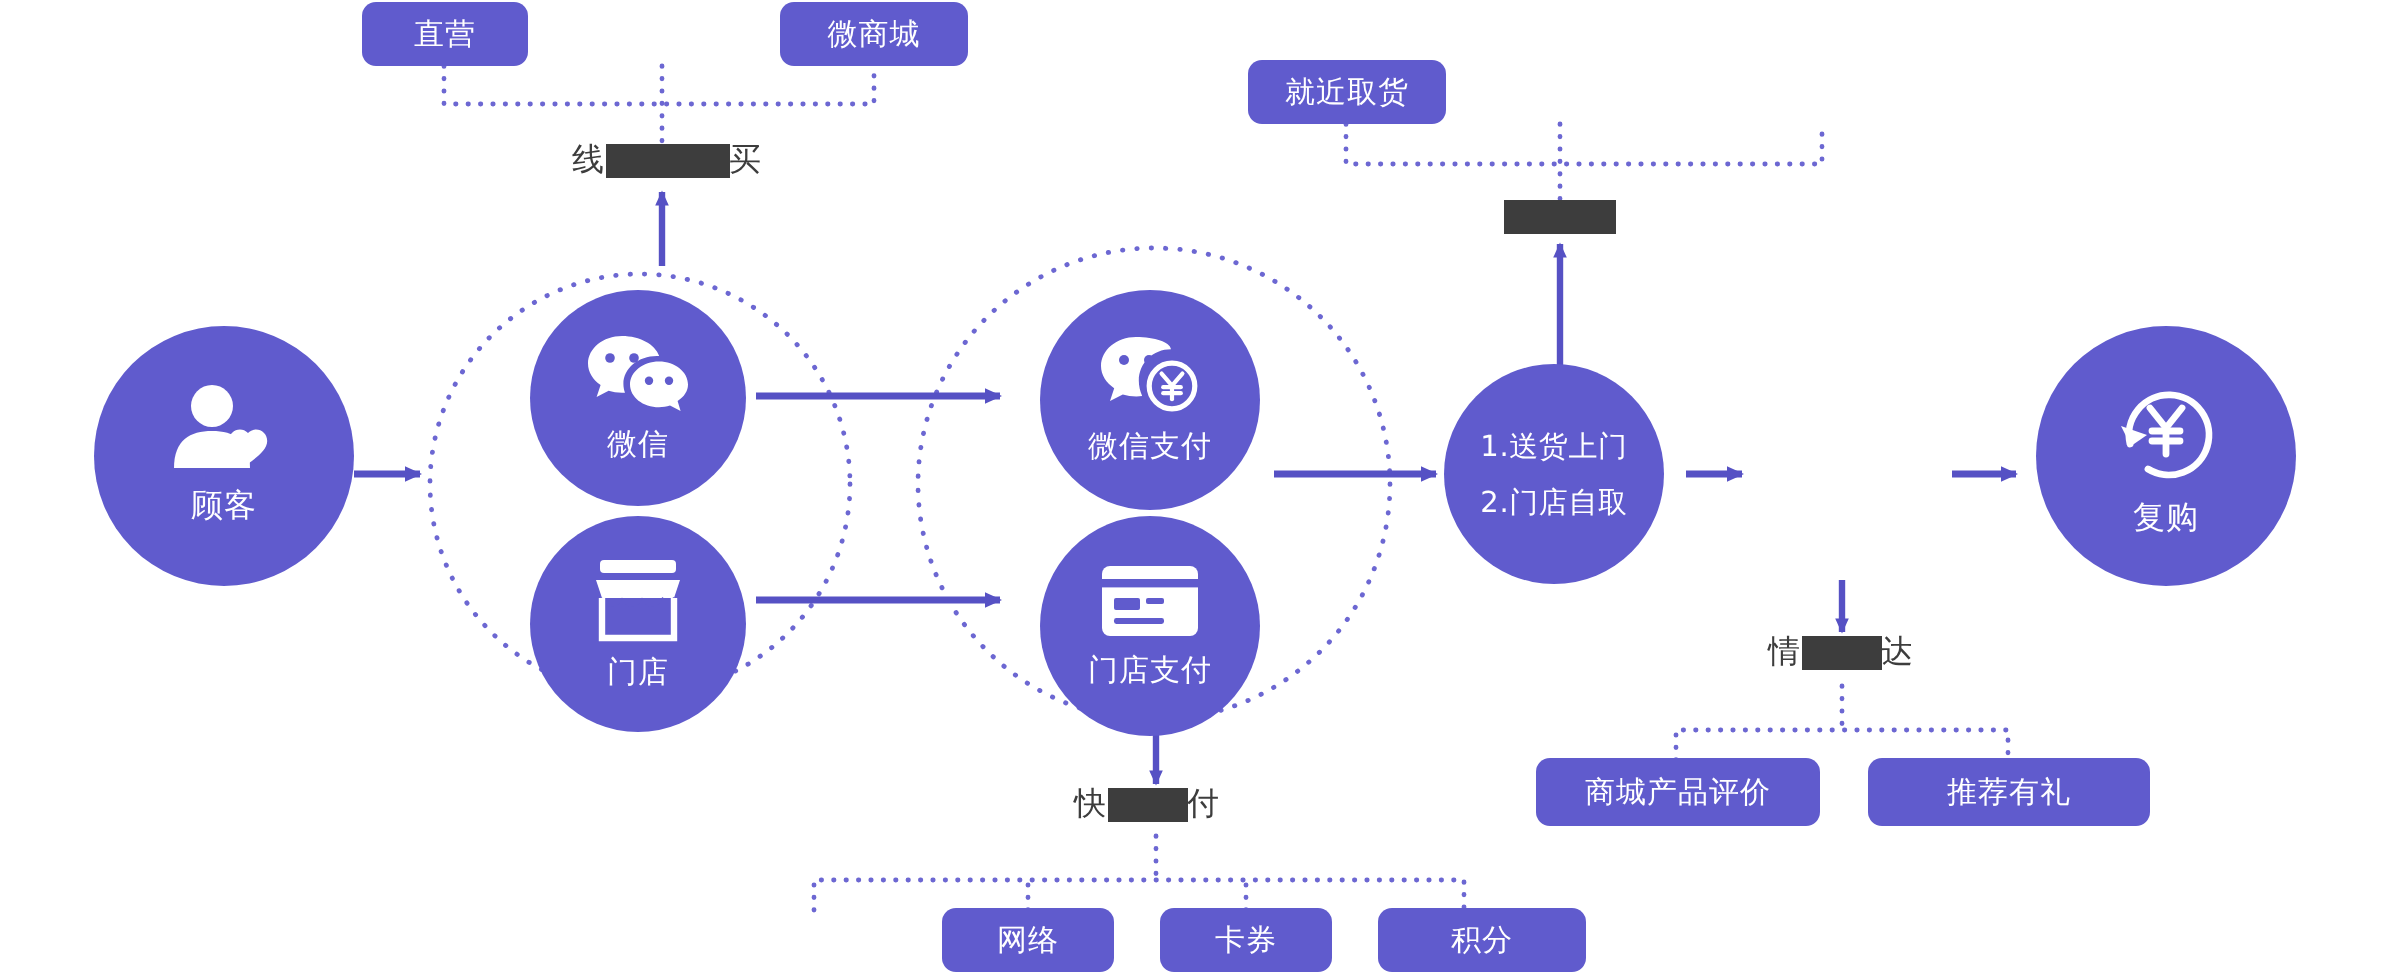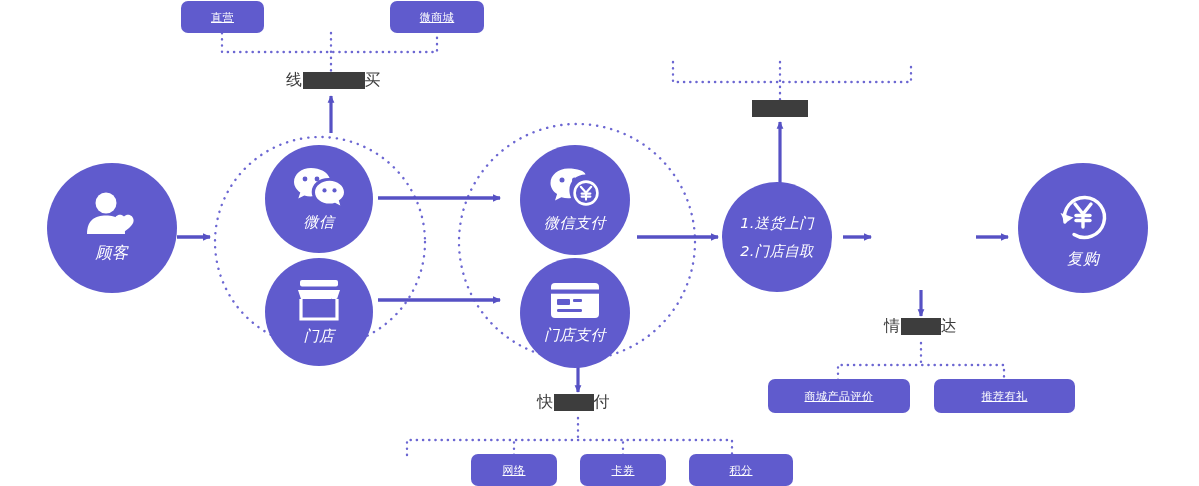--- a/index.html
+++ b/index.html
@@ -26,38 +26,36 @@
   }
   
   .pill {
     position: absolute;
     background: #605BCD;
     border-radius: 7px;
     color: #ffffff;
     display: flex;
     align-items: center;
     justify-content: center;
-    font-size: 11px;
+    font-size: 15px;
     letter-spacing: 0.5px;
     box-sizing: border-box;
     white-space: nowrap;
-    text-decoration: underline;
   }
   
   .circ {
     position: absolute;
     background: #605BCD;
     border-radius: 50%;
     color: #ffffff;
     display: flex;
     flex-direction: column;
     align-items: center;
     justify-content: center;
     box-sizing: border-box;
-    font-style: italic;
   }
   .circ .cap {
     font-size: 15px;
     letter-spacing: 0.5px;
     white-space: nowrap;
   }
   .circ-big .cap { font-size: 16px; }
   .icon-wrap {
     display: block;
     line-height: 0;
@@ -159,20 +157,23 @@
     <span>微商城</span>
   </div>
 
   <div class="redacted" style="left:286px; top:70px;">
     <span class="seg">线</span>
     <span class="bar" style="width:62px;"></span>
     <span class="seg">买</span>
 
   </div>
 
+  <div class="pill" style="left:624px; top:30px; width:99px; height:32px;">
+    <span>就近取货</span>
+  </div>
 
   <div class="redacted" style="left:752px; top:100px;">
     <span class="seg"></span>
     <span class="bar" style="width:56px;"></span>
     <span class="seg"></span>
 
   </div>
 
   <div class="circ circ-big" style="left:47px; top:163px; width:130px; height:130px;">
     <span class="icon-wrap">

